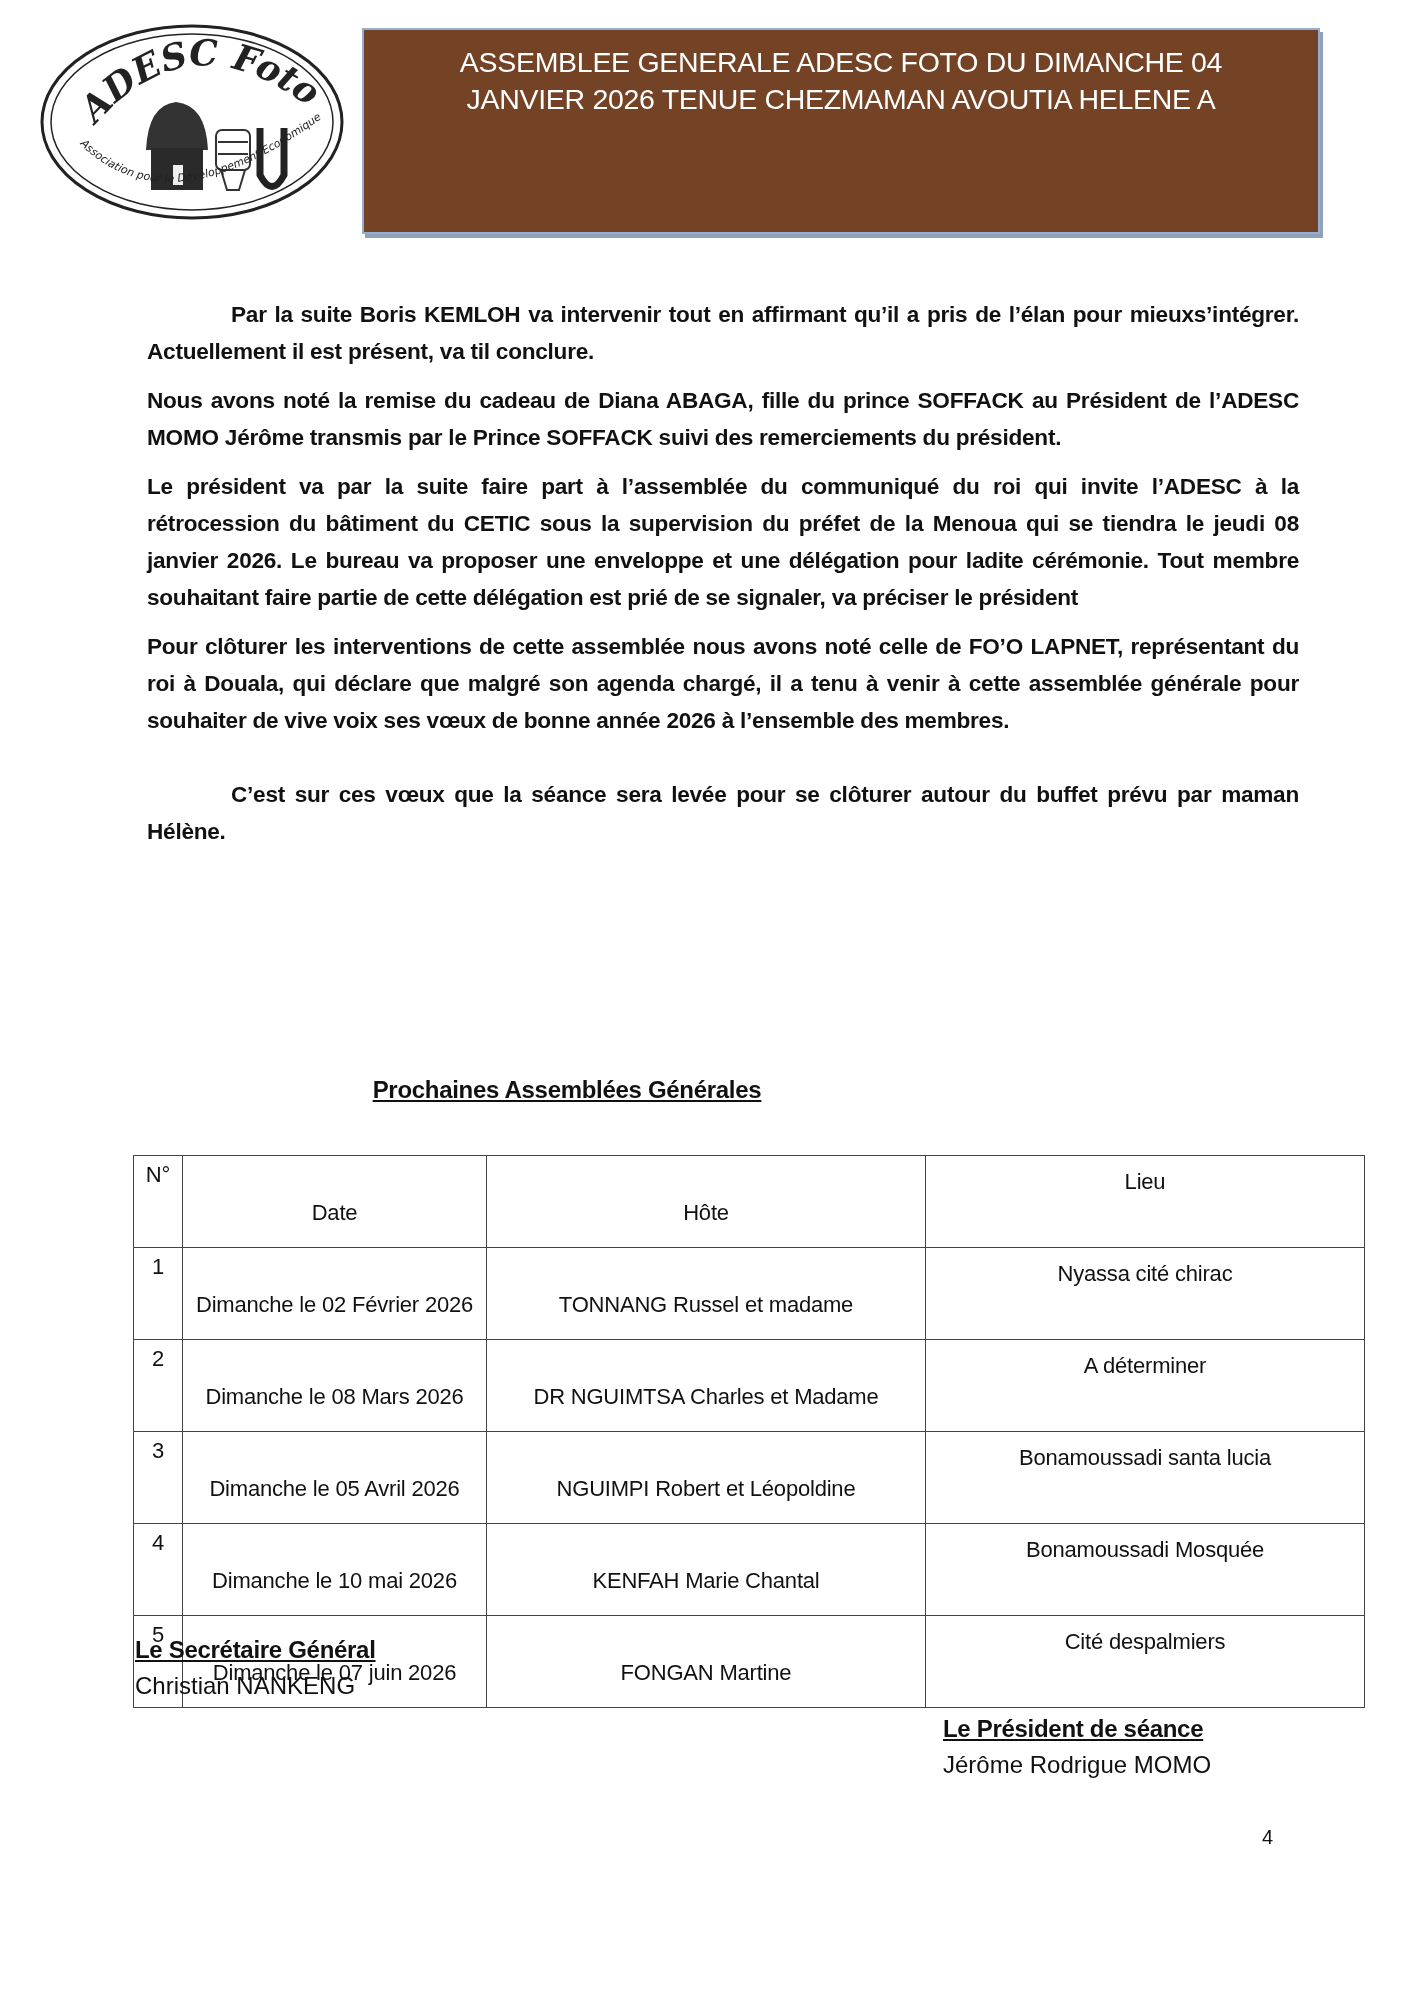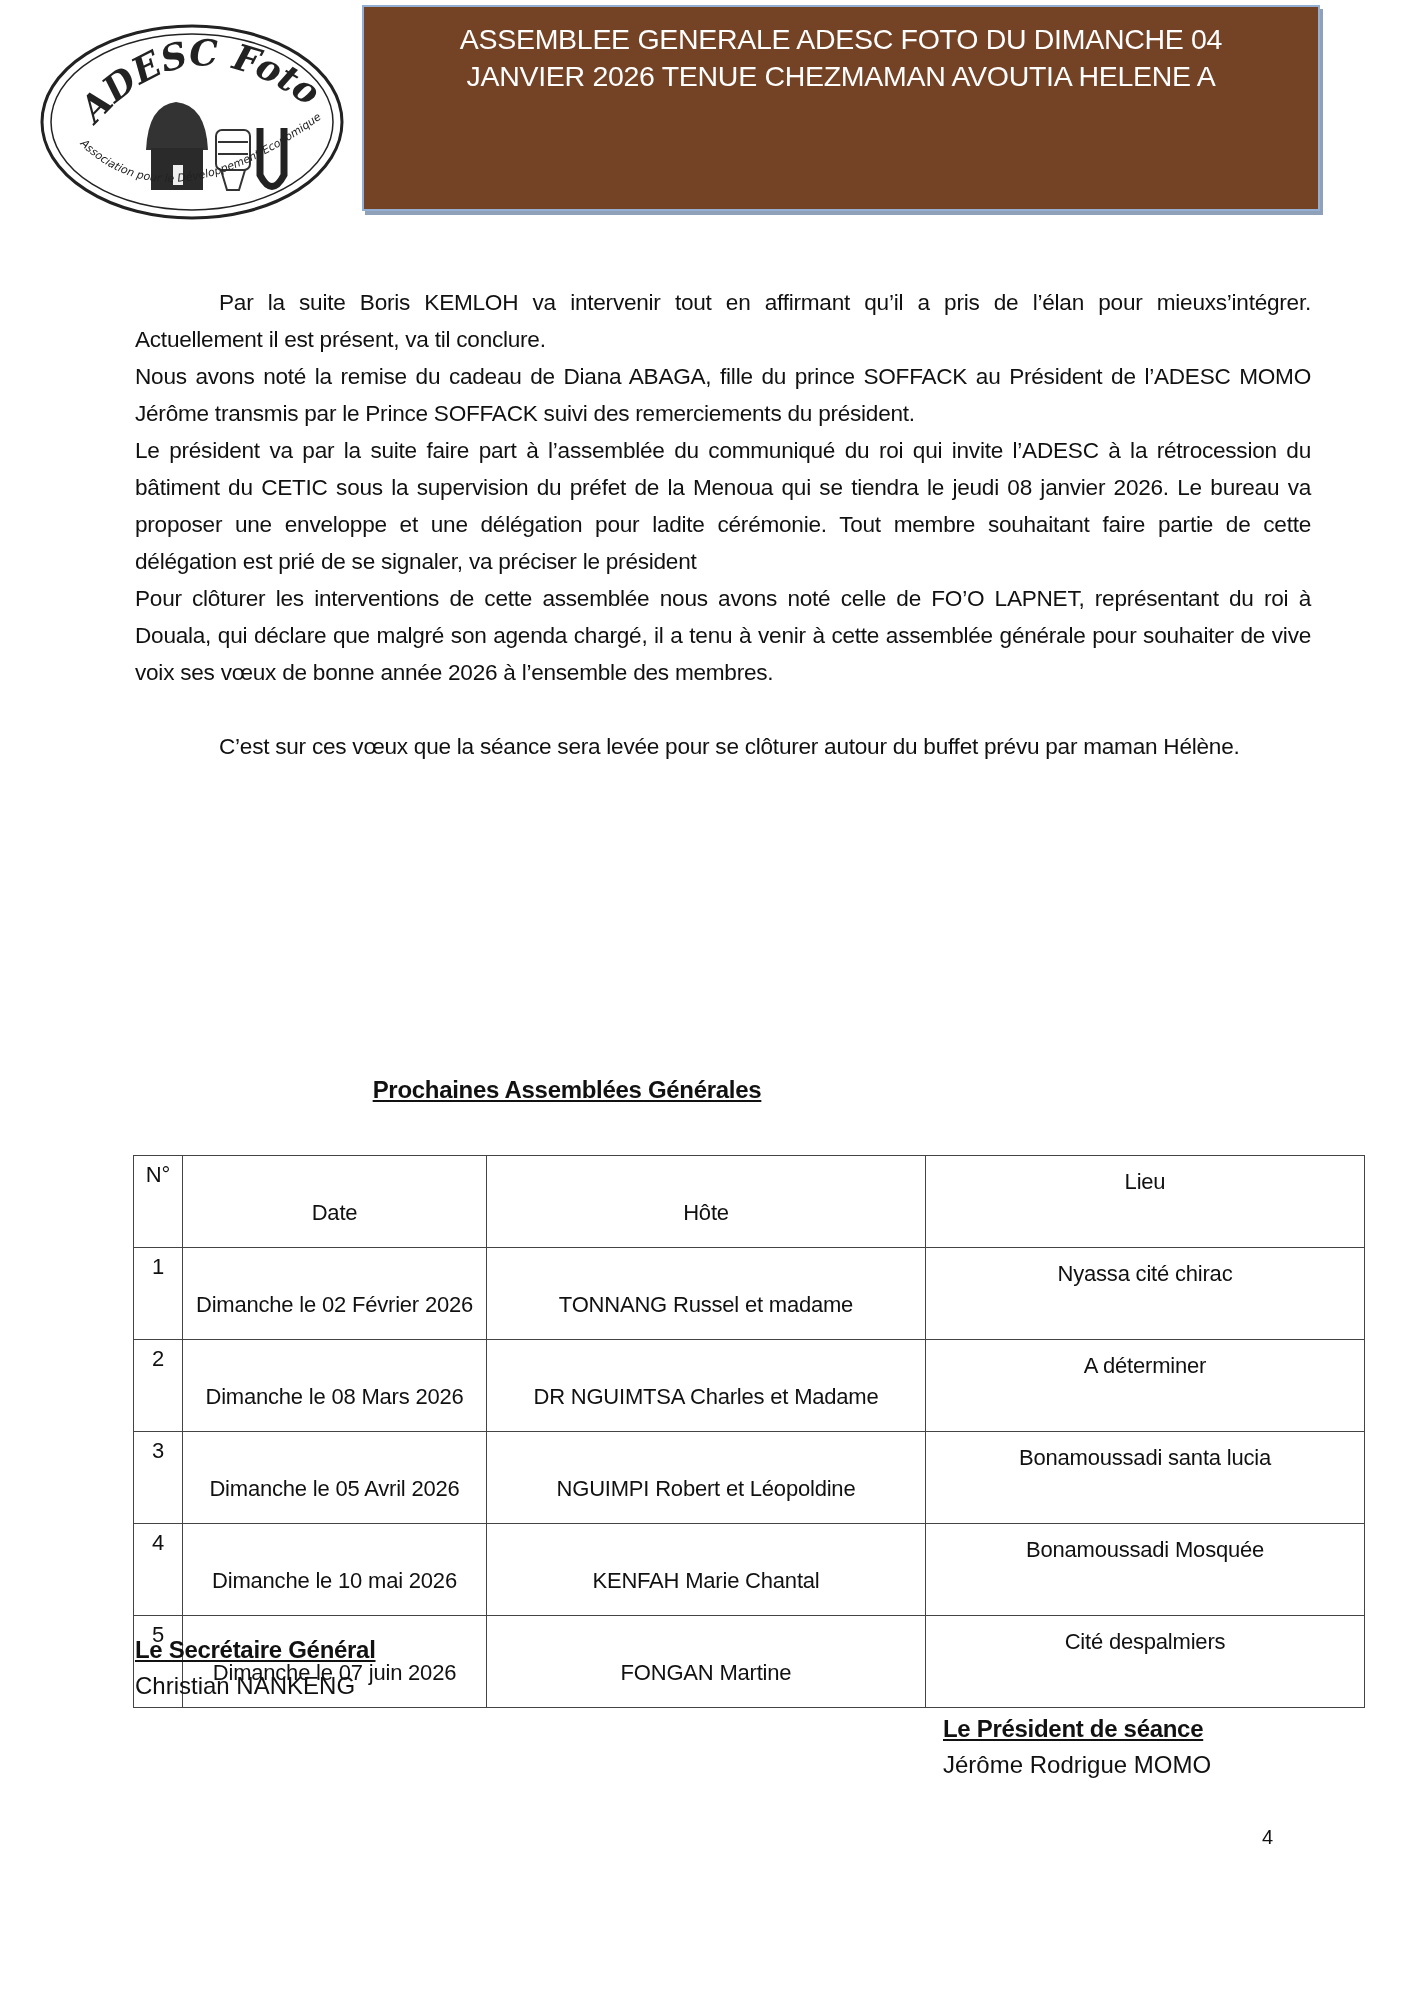--- a/index.html
+++ b/index.html
@@ -1,32 +1,32 @@
 <!DOCTYPE html>
 <html><head>
 <meta charset="utf-8">
 <style>
   html, body { margin: 0; padding: 0; background: #ffffff; }
   body { width: 1414px; height: 2000px; position: relative; overflow: hidden;
          font-family: "Liberation Sans", sans-serif; color: #111; }
   .logo { position: absolute; left: 36px; top: 20px; width: 312px; height: 205px; }
   .header-box {
-    position: absolute; left: 362px; top: 5px; width: 958px; height: 206px;
+    position: absolute; left: 362px; top: 28px; width: 958px; height: 206px;
     background: #744225; border: 2px solid #93afd4;
     box-shadow: 3px 4px 0 #8fa1b8;
     color: #fff; text-align: center;
     font-family: "Liberation Sans", sans-serif; font-size: 28.5px; line-height: 37px;
     padding-top: 14px; box-sizing: border-box; letter-spacing: -0.3px;
   }
   .header-box span { display: block; }
   .body-text {
     position: absolute; left: 135px; top: 284px; width: 1176px;
     font-size: 22.6px; line-height: 37px; letter-spacing: -0.25px;
   }
-  .body-text p { margin: 0; text-align: justify; text-align-last: left; }
+  .body-text p { margin: 12px; text-align: justify; text-align-last: left; font-weight: bold; }
   .indent { text-indent: 84px; }
   .closing { margin-top: 37px !important; }
   .section-title {
     position: absolute; left: 0; width: 1134px; top: 1076px; text-align: center;
     font-weight: bold; font-size: 24px; text-decoration: underline; letter-spacing: -0.3px;
   }
   table.agenda {
     position: absolute; left: 133px; top: 1155px; width: 1232px;
     border-collapse: collapse; font-size: 22px; letter-spacing: -0.2px;
   }

